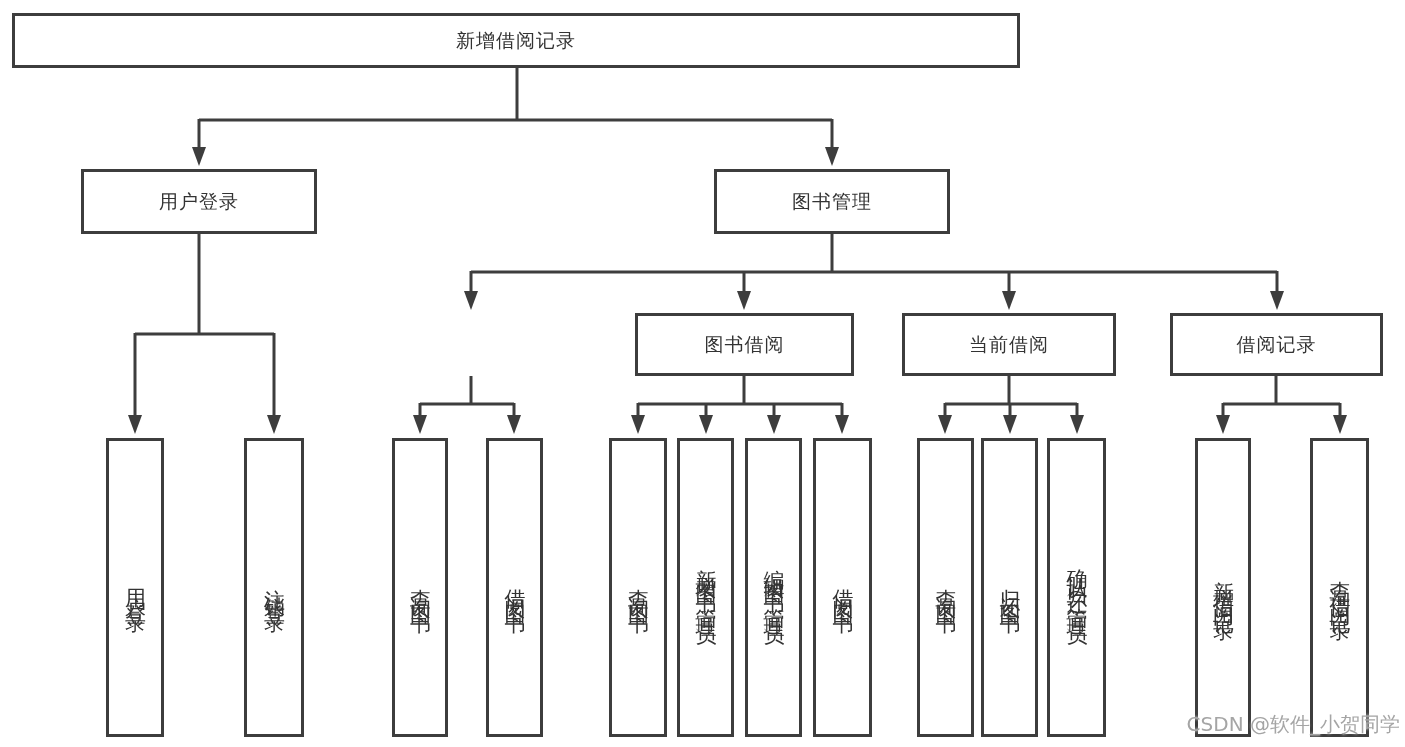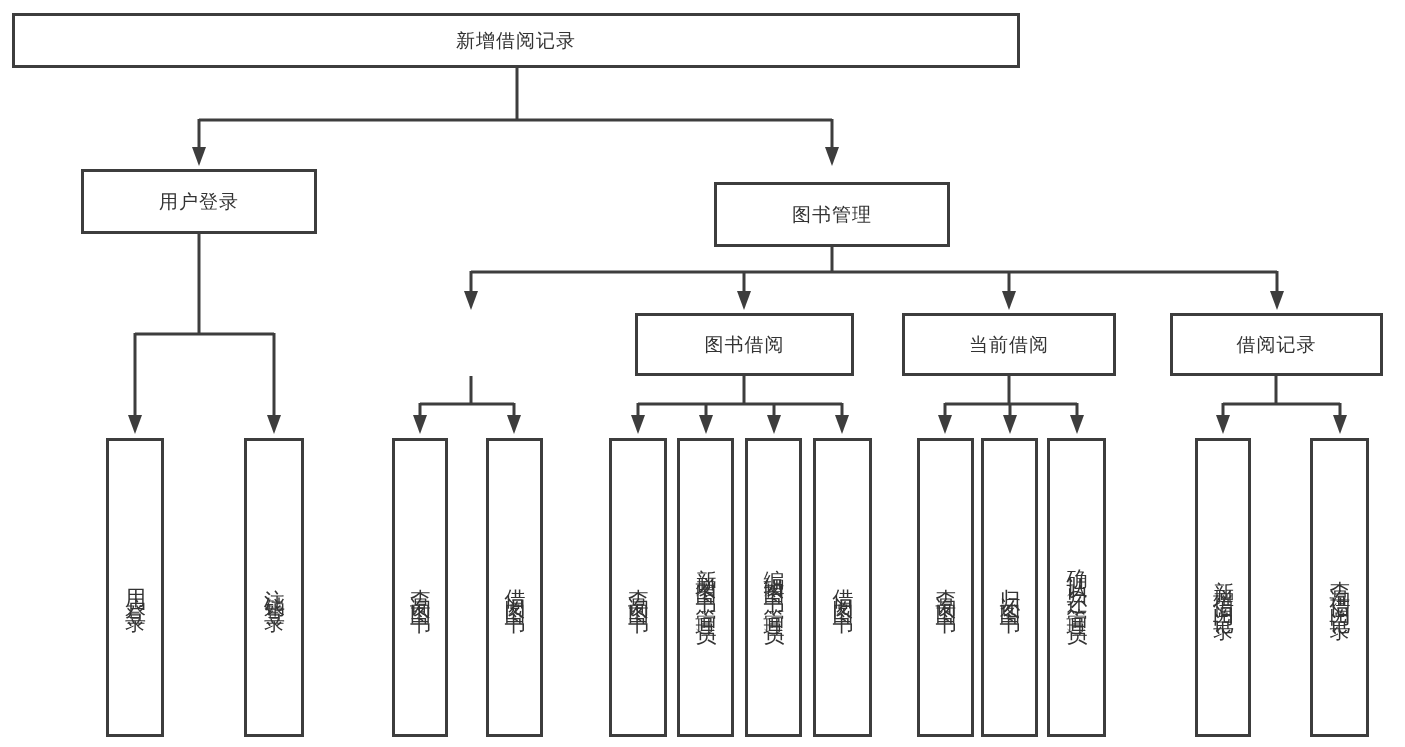--- a/index.html
+++ b/index.html
@@ -119,21 +119,21 @@
     <polygon points="1333,415 1347,415 1340,434"></polygon>
   </svg>
 
   <div class="box h" style="left:12px;top:13px;width:1008px;height:55px">
     <span>新增借阅记录</span>
   </div>
 
   <div class="box h" style="left:81px;top:169px;width:236px;height:65px">
     <span>用户登录</span>
   </div>
-  <div class="box h" style="left:714px;top:182px;width:236px;height:65px">
+  <div class="box h" style="left:714px;top:169px;width:236px;height:65px">
     <span>图书管理</span>
   </div>
 
   <div class="box h" style="left:635px;top:313px;width:219px;height:63px">
     <span>图书借阅</span>
   </div>
   <div class="box h" style="left:902px;top:313px;width:214px;height:63px">
     <span>当前借阅</span>
   </div>
   <div class="box h" style="left:1170px;top:313px;width:213px;height:63px">
@@ -177,14 +177,15 @@
     <span>确认归还（管理员）</span>
   </div>
 
   <div class="box v" style="left:1195px;top:438px;width:56px;height:299px">
     <span>新增借阅记录</span>
   </div>
   <div class="box v" style="left:1310px;top:438px;width:59px;height:299px">
     <span>查询借阅记录</span>
   </div>
 
+  <div class="watermark">CSDN @软件_小贺同学</div>
 
 </div>
 
 </body></html>

